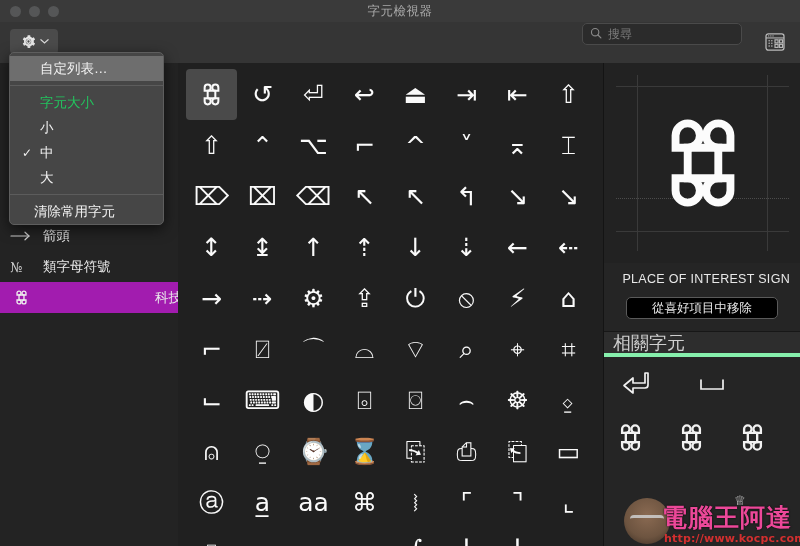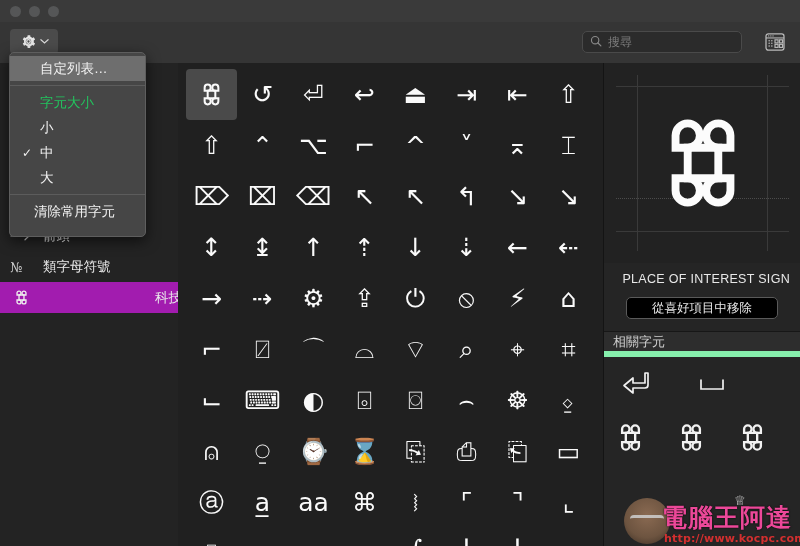--- a/index.html
+++ b/index.html
@@ -28,21 +28,21 @@
     position: absolute; left: 0; top: 22px; width: 800px; height: 41px;
     background: #353535;
   }
   .gear-btn {
     position: absolute; left: 10px; top: 7px; width: 48px; height: 25px;
     background: #4b4b4b; border-radius: 4px;
     display: flex; align-items: center; justify-content: center; gap: 3px;
   }
   .gear-btn svg { display: block; }
   .search-wrap {
-    position: absolute; right: 58px; top: 9px; width: 160px; height: 22px;
+    position: absolute; right: 58px; top: 1px; width: 160px; height: 22px;
     background: #2b2b2b; border: 1px solid #4a4a4a; border-radius: 5px;
     display: flex; align-items: center; padding: 0 7px; gap: 6px;
   }
   .search-ph { font-size: 12px; color: #7c7c7c; }
   .cv-btn { position: absolute; right: 12px; top: 8px; width: 26px; height: 24px;
             display:flex; align-items:center; justify-content:center; }
 
   
   .body { position: absolute; left: 0; top: 63px; width: 800px; height: 483px; }
 
@@ -96,23 +96,23 @@
     line-height: 16px; letter-spacing: .3px; padding: 0 10px;
   }
   .fav-btn {
     margin: 10px auto 0; display: block; width: 152px; height: 22px;
     background: #000000; border: 1px solid #5a5a5a; border-radius: 5px;
     color: #e8e8e8; font-size: 12.5px; line-height: 20px; text-align: center;
     font-family: "Liberation Sans", sans-serif;
   }
   .sec-hd {
     margin-top: 12px; height: 26px; background: #2d2d2d;
-    border-top: 1px solid #171717; border-bottom: 6px solid #86efac;
+    border-top: 1px solid #171717; border-bottom: 4px solid #86efac;
     display: flex; align-items: center; padding-left: 9px;
-    font-size: 13px; color: #cfcfcf;
+    font-size: 18px; color: #cfcfcf;
   }
   .rel-row { height: 56px; display: flex; align-items: center; padding-left: 14px; gap: 34px; }
   .rel-row .cellsm { width: 40px; height: 40px; display:flex; align-items:center; justify-content:center; }
   .var-row { height: 52px; display: flex; align-items: center; padding-left: 10px; gap: 28px; position: relative; }
 
   
   .watermark {
     position: absolute; right: 0; bottom: 0; width: 186px; height: 52px;
     pointer-events: none; overflow: hidden;
   }
@@ -128,23 +128,23 @@
   }
   .wm-url {
     position: absolute; left: 50px; bottom: 1px;
     font-size: 11px; color: #d32f2f; font-family: "DejaVu Sans", sans-serif;
     letter-spacing: .2px; font-weight: bold;
   }
   .wm-crown { position:absolute; left:120px; bottom:38px; font-size:13px; color:#dcdcdc; }
 
   
   .menu {
-    position: absolute; left: 9px; top: 52px; width: 137px;
+    position: absolute; left: 9px; top: 52px; width: 155px;
     background: #464646; border: 1px solid #5e5e5e; border-radius: 5px;
-    box-shadow: 0 4px 14px rgba(0,0,0,.6); z-index: 50; padding: 3px 0 12px;
+    box-shadow: 0 4px 14px rgba(0,0,0,.6); z-index: 50; padding: 3px 0 0;
   }
   .mi {
     height: 25px; display: flex; align-items: center; padding-left: 30px;
     font-size: 13.5px; color: #f2f2f2; position: relative;
   }
   .mi.hl { background: #6e6e6e; }
   .mi.dis { color: #22c55e; }
   .mi .chk { position: absolute; left: 12px; font-size: 12px; color: #f2f2f2; }
   .msep { height: 1px; background: #5c5c5c; margin: 4px 0; }
 </style>
@@ -152,20 +152,21 @@
 <body>
 
 <div class="window">
 
   <div class="titlebar">
     <div class="traffic">
       <div class="tl"></div>
       <div class="tl"></div>
       <div class="tl"></div>
     </div>
+    <div class="title">字元檢視器</div>
   </div>
 
   <div class="toolbar">
     <div class="gear-btn">
       <span>
         <svg width="17" height="17" viewBox="0 0 24 24" fill="#e6e6e6">
           <path d="M12 8.6a3.4 3.4 0 1 0 0 6.8 3.4 3.4 0 0 0 0-6.8zm0 5a1.6 1.6 0 1 1 0-3.2 1.6 1.6 0 0 1 0 3.2z"></path>
           <path d="M21 12c0-.5-.05-1-.13-1.47l2-1.5-2-3.46-2.35.93A8.6 8.6 0 0 0 16 5.07L15.7 2.6h-3.4L12 5.07a8.6 8.6 0 0 0-2.52 1.43L7.13 5.57l-2 3.46 2 1.5A9 9 0 0 0 7 12c0 .5.05 1 .13 1.47l-2 1.5 2 3.46 2.35-.93A8.6 8.6 0 0 0 12 18.93l.3 2.47h3.4l.3-2.47a8.6 8.6 0 0 0 2.52-1.43l2.35.93 2-3.46-2-1.5c.08-.47.13-.97.13-1.47z" opacity="0"></path>
           <path d="M19.4 13.5a7.6 7.6 0 0 0 0-3l1.9-1.4-1.8-3.1-2.2.9a7.6 7.6 0 0 0-2.6-1.5L14.4 3h-3.6l-.3 2.4a7.6 7.6 0 0 0-2.6 1.5l-2.2-.9-1.8 3.1 1.9 1.4a7.6 7.6 0 0 0 0 3l-1.9 1.4 1.8 3.1 2.2-.9a7.6 7.6 0 0 0 2.6 1.5l.3 2.4h3.6l.3-2.4a7.6 7.6 0 0 0 2.6-1.5l2.2.9 1.8-3.1-1.9-1.4zM12 15.8a3.8 3.8 0 1 1 0-7.6 3.8 3.8 0 0 1 0 7.6z"></path>
         </svg>

